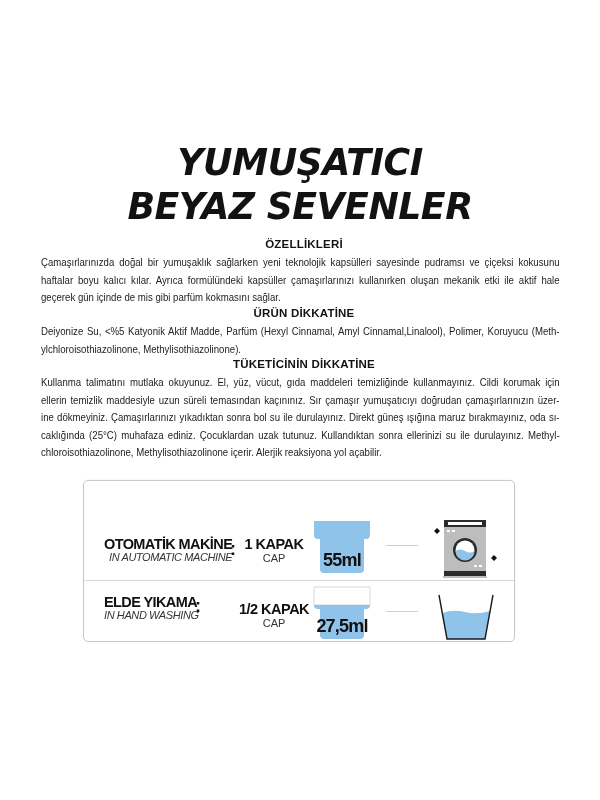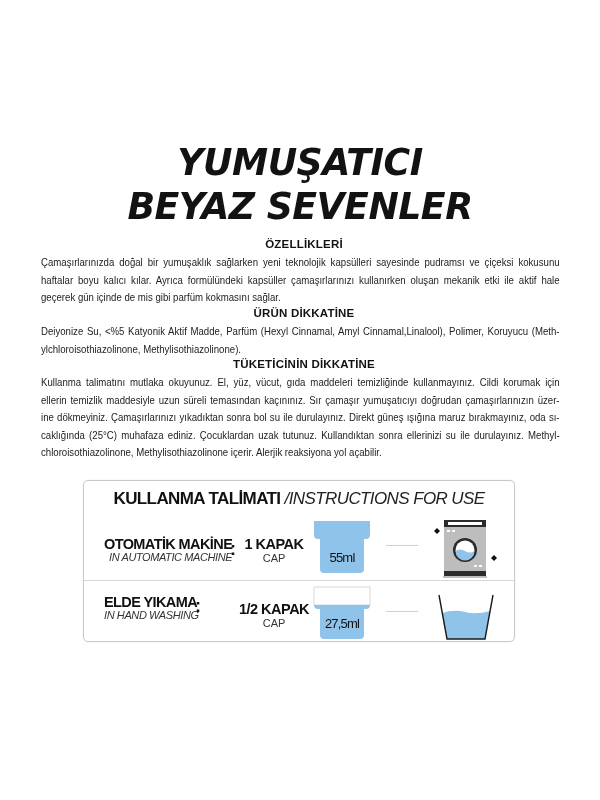--- a/index.html
+++ b/index.html
@@ -46,21 +46,21 @@
     .row-label .main { font-weight: bold; font-size: 14.5px; color: #111; letter-spacing: -0.6px; white-space: nowrap; }
     .row-label .sub { font-style: italic; font-size: 11px; color: #333; letter-spacing: -0.4px; margin-top: -1px; white-space: nowrap; }
     .colon { position: absolute; font-weight: bold; font-size: 18px; color: #111; }
     .dose { position: absolute; text-align: center; width: 70px; }
     .dose .main { font-weight: bold; font-size: 14.5px; color: #111; letter-spacing: -0.5px; white-space: nowrap; }
     .dose .sub { font-size: 11px; color: #333; }
 
     .cup { position: absolute; }
     .cup-label {
       position: absolute; left: 0; width: 100%; text-align: center;
-      font-weight: normal; font-size: 13px; color: #111; letter-spacing: -0.8px;
+      font-weight: bold; font-size: 18px; color: #111; letter-spacing: -0.8px;
     }
     .arrow-line { position: absolute; height: 1px; background: #cfcfcf; width: 32px; }
     .icon-wrap { position: absolute; }
   </style>
 </head>
 <body>
 
 <div>
   <div class="title t1">YUMUŞATICI</div>
   <div class="title t2">BEYAZ SEVENLER</div>
@@ -82,23 +82,20 @@
 <div class="section-heading" style="top:358px;">TÜKETİCİNİN DİKKATİNE</div>
 <div class="para" style="top:374px;">
   <span class="line">Kullanma talimatını mutlaka okuyunuz. El, yüz, vücut, gıda maddeleri temizliğinde kullanmayınız. Cildi korumak için</span>
   <span class="line">ellerin temizlik maddesiyle uzun süreli temasından kaçınınız. Sır çamaşır yumuşatıcıyı doğrudan çamaşırlarınızın üzer-</span>
   <span class="line">ine dökmeyiniz. Çamaşırlarınızı yıkadıktan sonra bol su ile durulayınız. Direkt güneş ışığına maruz bırakmayınız, oda sı-</span>
   <span class="line">caklığında (25°C) muhafaza ediniz. Çocuklardan uzak tutunuz. Kullandıktan sonra ellerinizi su ile durulayınız. Methyl-</span>
   <span class="line last">chloroisothiazolinone, Methylisothiazolinone  içerir. Alerjik reaksiyona yol açabilir.</span>
 </div>
 
 <div class="usage-box">
-  <div class="box-title">
-    <span class="tr">KULLANMA TALİMATI</span><span class="en"> /</span><span class="en">INSTRUCTIONS FOR USE</span>
-  </div>
 
   <div class="row-label" style="top:55px;text-align:right;">
     <div class="main">OTOMATİK MAKİNE</div>
     <div class="sub">IN AUTOMATIC MACHINE</div>
   </div>
   <div class="colon" style="left:146px; top:58px;">:</div>
   <div class="dose" style="left:155px; top:55px;">
     <div class="main">1 KAPAK</div>
     <div class="sub">CAP</div>
   </div>

